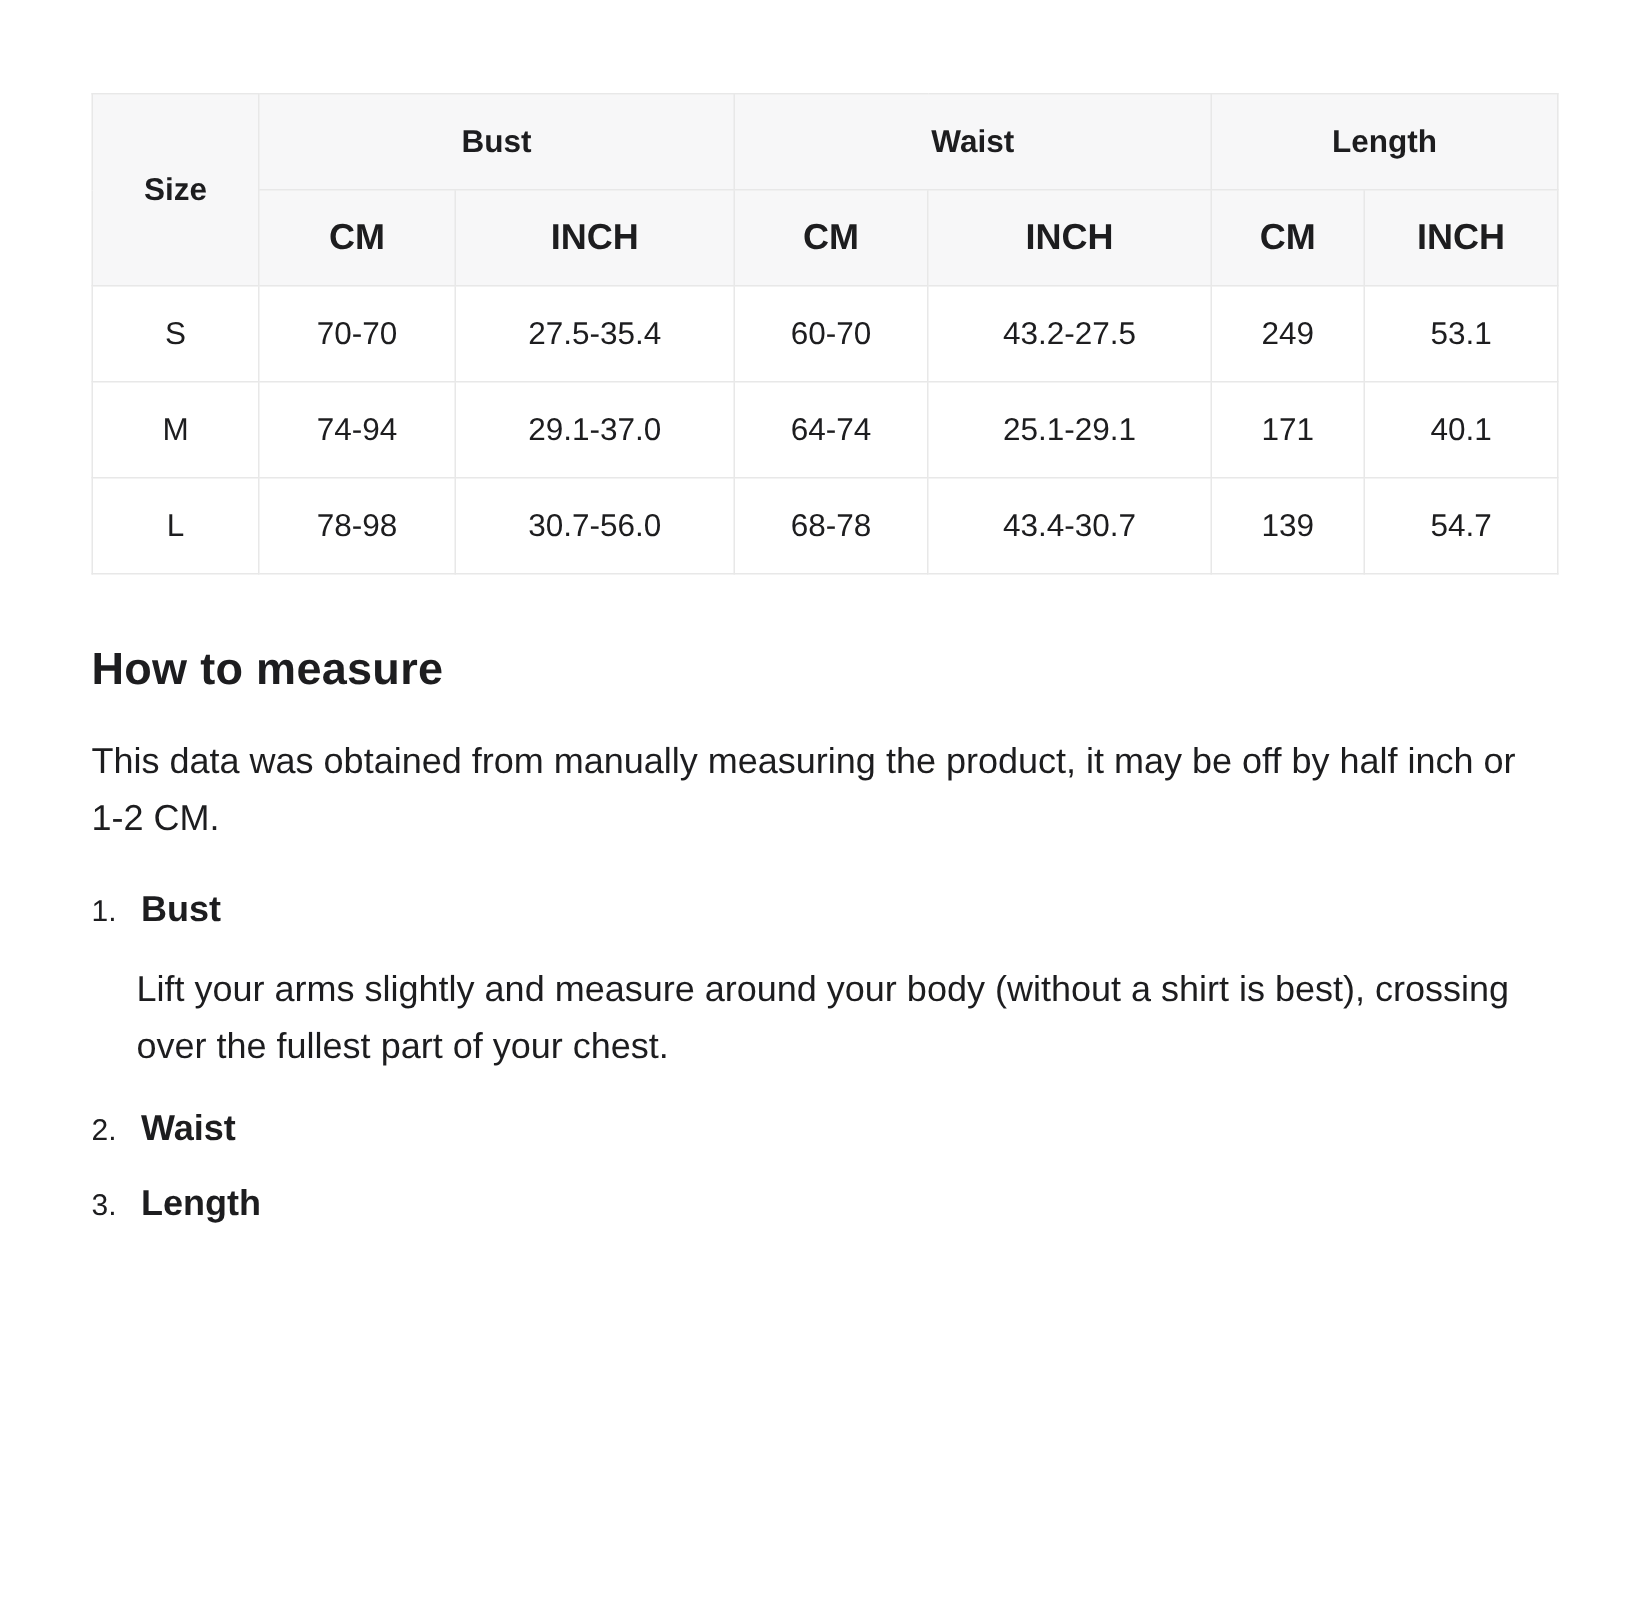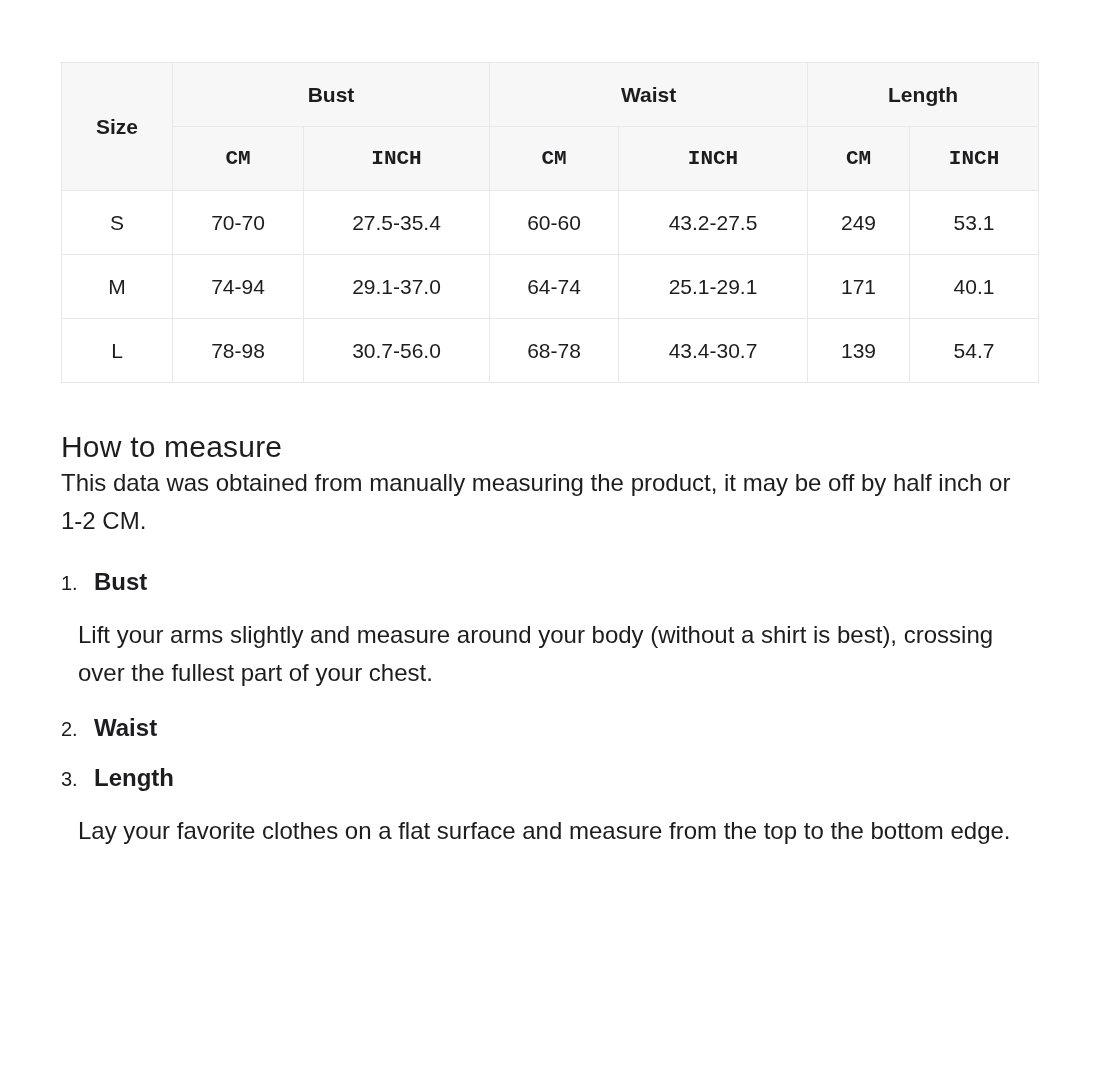--- a/index.html
+++ b/index.html
@@ -27,30 +27,31 @@
     text-align: center;
     vertical-align: middle;
     height: 64px;
     font-weight: normal;
   }
   .size-table thead th {
     background: #f7f7f8;
     font-weight: bold;
   }
   .size-table thead tr.group-row th { font-size: 21px; }
-  .size-table thead tr.unit-row th { font-size: 21px; font-family: Liberation Mono, monospace; }
+  .size-table thead tr.unit-row th { font-size: 24px; }
   .size-table tbody td { background: #ffffff; }
   
   .htm-title {
     margin-top: 47px;
     font-size: 30px;
-    font-weight: normal;
+    font-weight: bold;
     letter-spacing: 0.2px;
   }
   .htm-intro {
+    margin-top: 25px;
     font-size: 24px;
     line-height: 38px;
     max-width: 978px;
   }
   .steps { margin-top: 28px; }
   .step { margin-top: 22px; }
   .step:first-child { margin-top: 0; }
   .step-head {
     display: flex;
     align-items: baseline;
@@ -58,21 +59,21 @@
   .step-num {
     width: 33px;
     flex: 0 0 33px;
     font-size: 20px;
   }
   .step-label {
     font-size: 24px;
     font-weight: bold;
   }
   .step-body {
-    margin-left: 17px;
+    margin-left: 30px;
     margin-top: 20px;
     font-size: 24px;
     line-height: 38px;
     max-width: 949px;
   }
 </style>
 </head>
 <body>
 
 <div class="content">
@@ -101,21 +102,21 @@
         <th>INCH</th>
         <th>CM</th>
         <th>INCH</th>
       </tr>
     </thead>
     <tbody>
       <tr>
         <td>S</td>
         <td>70-70</td>
         <td>27.5-35.4</td>
-        <td>60-60</td>
+        <td>60-70</td>
         <td>43.2-27.5</td>
         <td>249</td>
         <td>53.1</td>
       </tr>
       <tr>
         <td>M</td>
         <td>74-94</td>
         <td>29.1-37.0</td>
         <td>64-74</td>
         <td>25.1-29.1</td>
@@ -153,17 +154,16 @@
         <span class="step-num">2.</span>
         <span class="step-label">Waist</span>
       </div>
     </div>
 
     <div class="step">
       <div class="step-head">
         <span class="step-num">3.</span>
         <span class="step-label">Length</span>
       </div>
-      <p class="step-body">Lay your favorite clothes on a flat surface and measure from the top to the bottom edge.</p>
     </div>
 
   </div>
 </div>
 
 </body></html>

